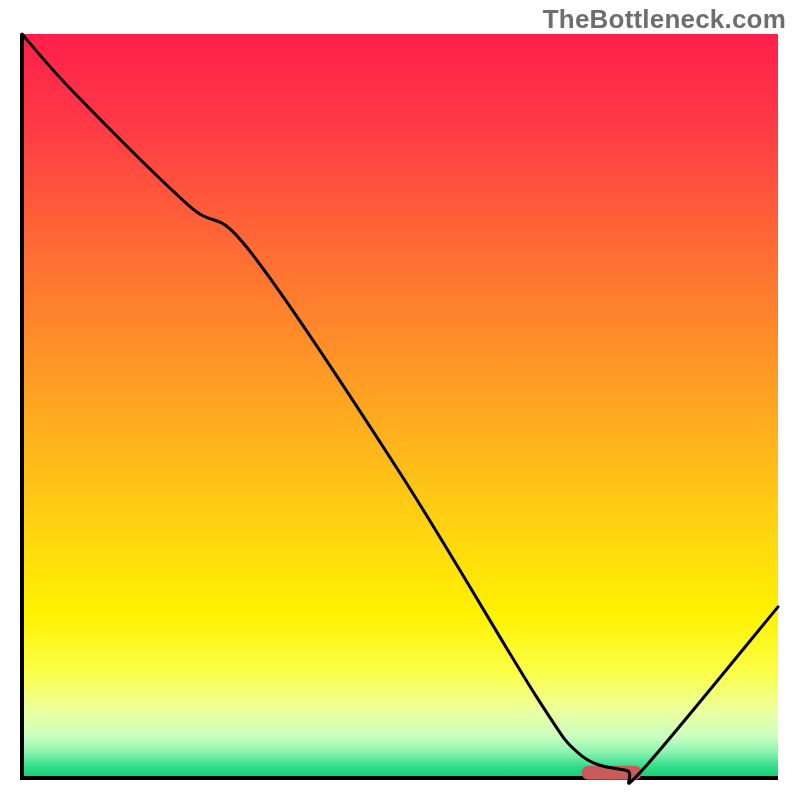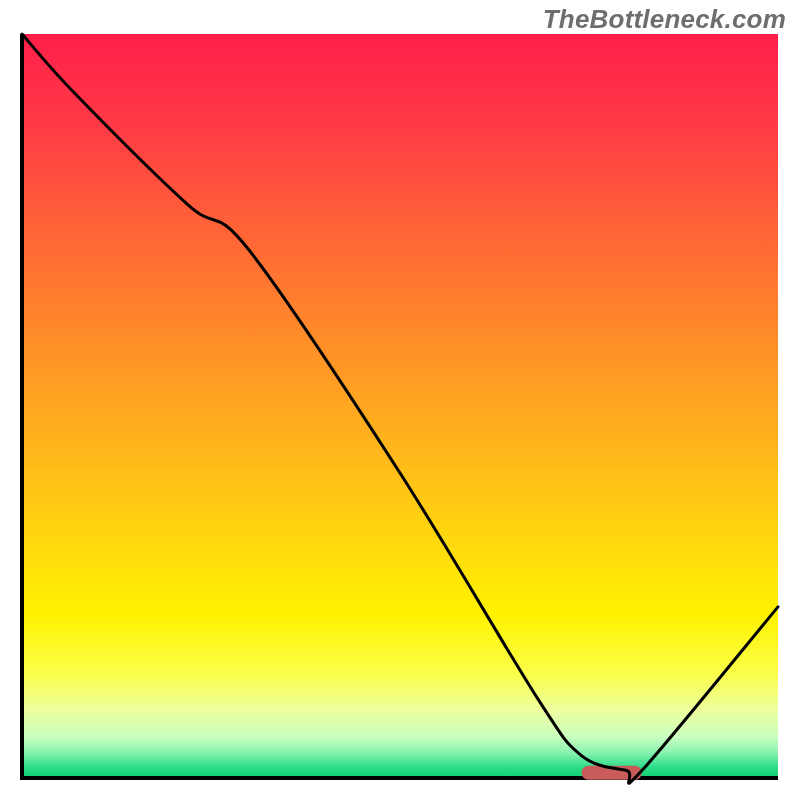--- a/index.html
+++ b/index.html
@@ -8,21 +8,20 @@
     width: 800px;
     height: 800px;
     overflow: hidden;
     background: #ffffff;
     font-family: Arial, Helvetica, sans-serif;
   }
   .chart-wrap {
     position: relative;
     width: 800px;
     height: 742px;
-    font-style: italic;
   }
   .watermark {
     position: absolute;
     top: 4px;
     right: 14px;
     font-size: 26px;
     font-weight: 600;
     color: #6e6e6e;
     letter-spacing: 0.2px;
     z-index: 10;

